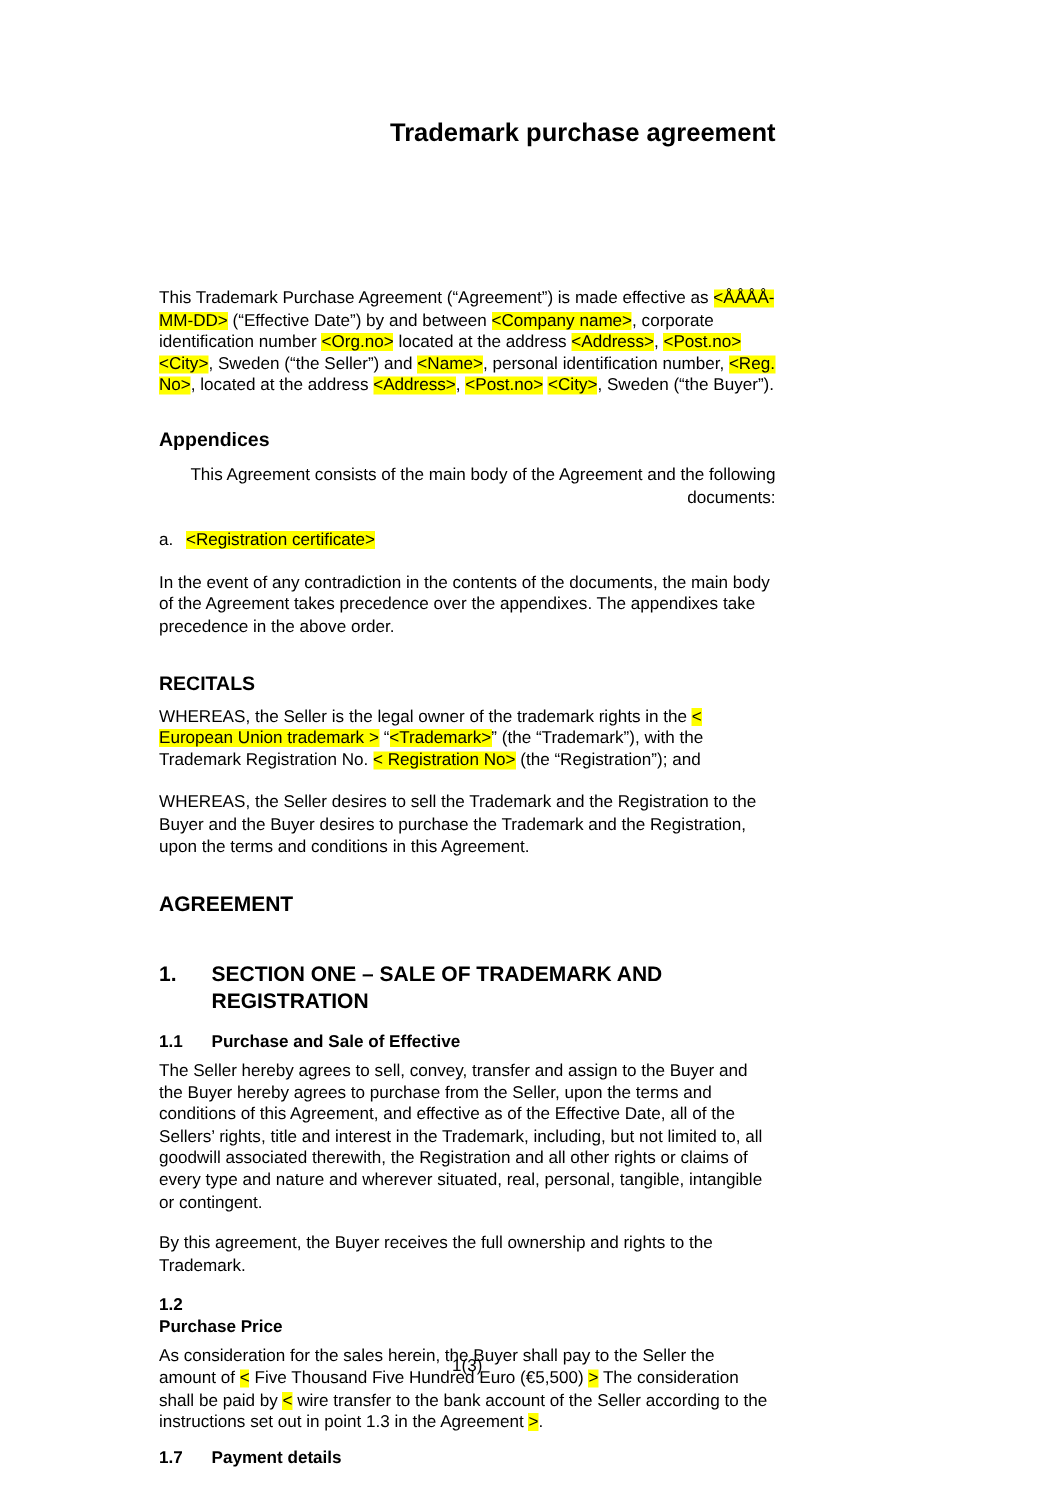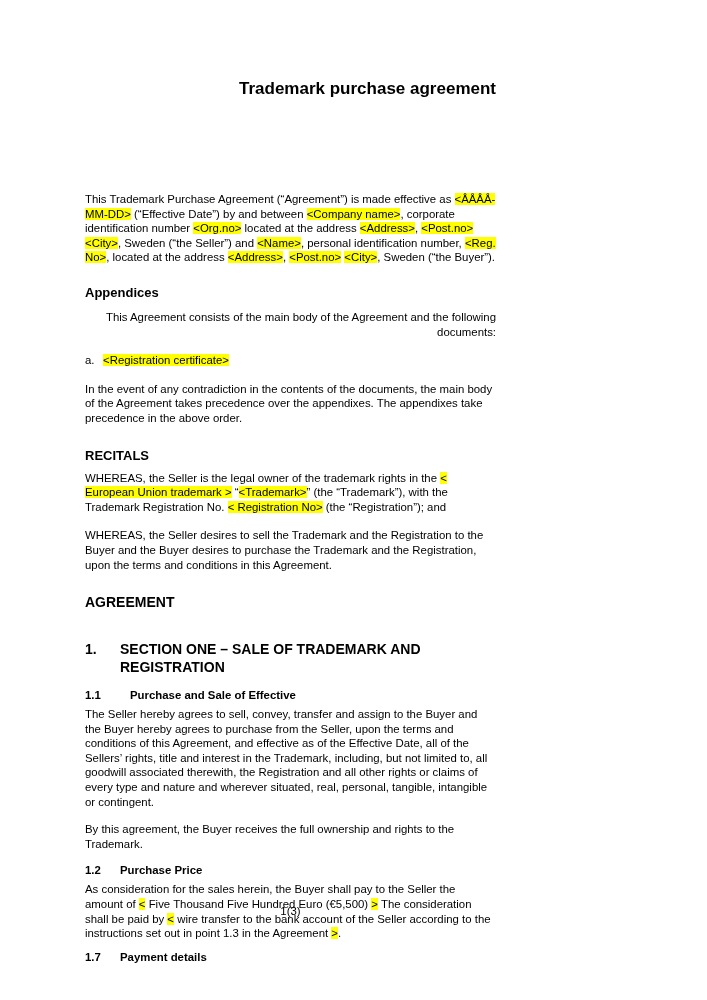--- a/index.html
+++ b/index.html
@@ -6,21 +6,21 @@
   * { box-sizing: border-box; }
   html, body { margin: 0; padding: 0; }
   body {
     width: 707px; height: 1000px;
     background: #ffffff;
     color: #000000;
     font-family: "Liberation Sans", sans-serif;
     font-size: 11.4px;
     line-height: 14.6px;
   }
-  .page { position: relative; width: 581px; height: 1000px; overflow: hidden; }
+  .page { position: relative; width: 581px; height: 1000px; overflow: hidden; margin-left: 21px; }
   .content { padding: 0 85px; }
   p { margin: 0; }
   .hl { background: var(--hl); }
 
   .doc-title {
     margin: 78px 0 0 0;
     font-size: 17px; line-height: 22px;
     font-weight: bold; text-align: right;
   }
   .intro { margin-top: 92px; }
@@ -41,24 +41,24 @@
   .h-agreement { margin-top: 21px; }
 
   .sec-heading { display: flex; margin-top: 29px; }
   .sec-heading .num { width: 35px; flex-shrink: 0; }
 
   .sub-heading {
     display: flex; font-weight: bold;
     font-size: 11.4px; line-height: 15px;
   }
   .sub-heading .num { width: 35px; flex-shrink: 0; }
-  .sub-1-1 { margin-top: 12px; gap: 10px; }
+  .sub-1-1 { margin-top: 12px; }
   .sub-para { margin-top: 4px; }
   .ownership-para { margin-top: 13px; }
-  .sub-1-2 { margin-top: 12px; }
+  .sub-1-2 { margin-top: 12px; flex-direction: column; }
   .sub-1-3 { margin-top: 9px; }
 
   .page-number {
     position: absolute;
     left: 0; right: 0; top: 904px;
     text-align: center;
   }
 </style>
 </head>
 <body>

